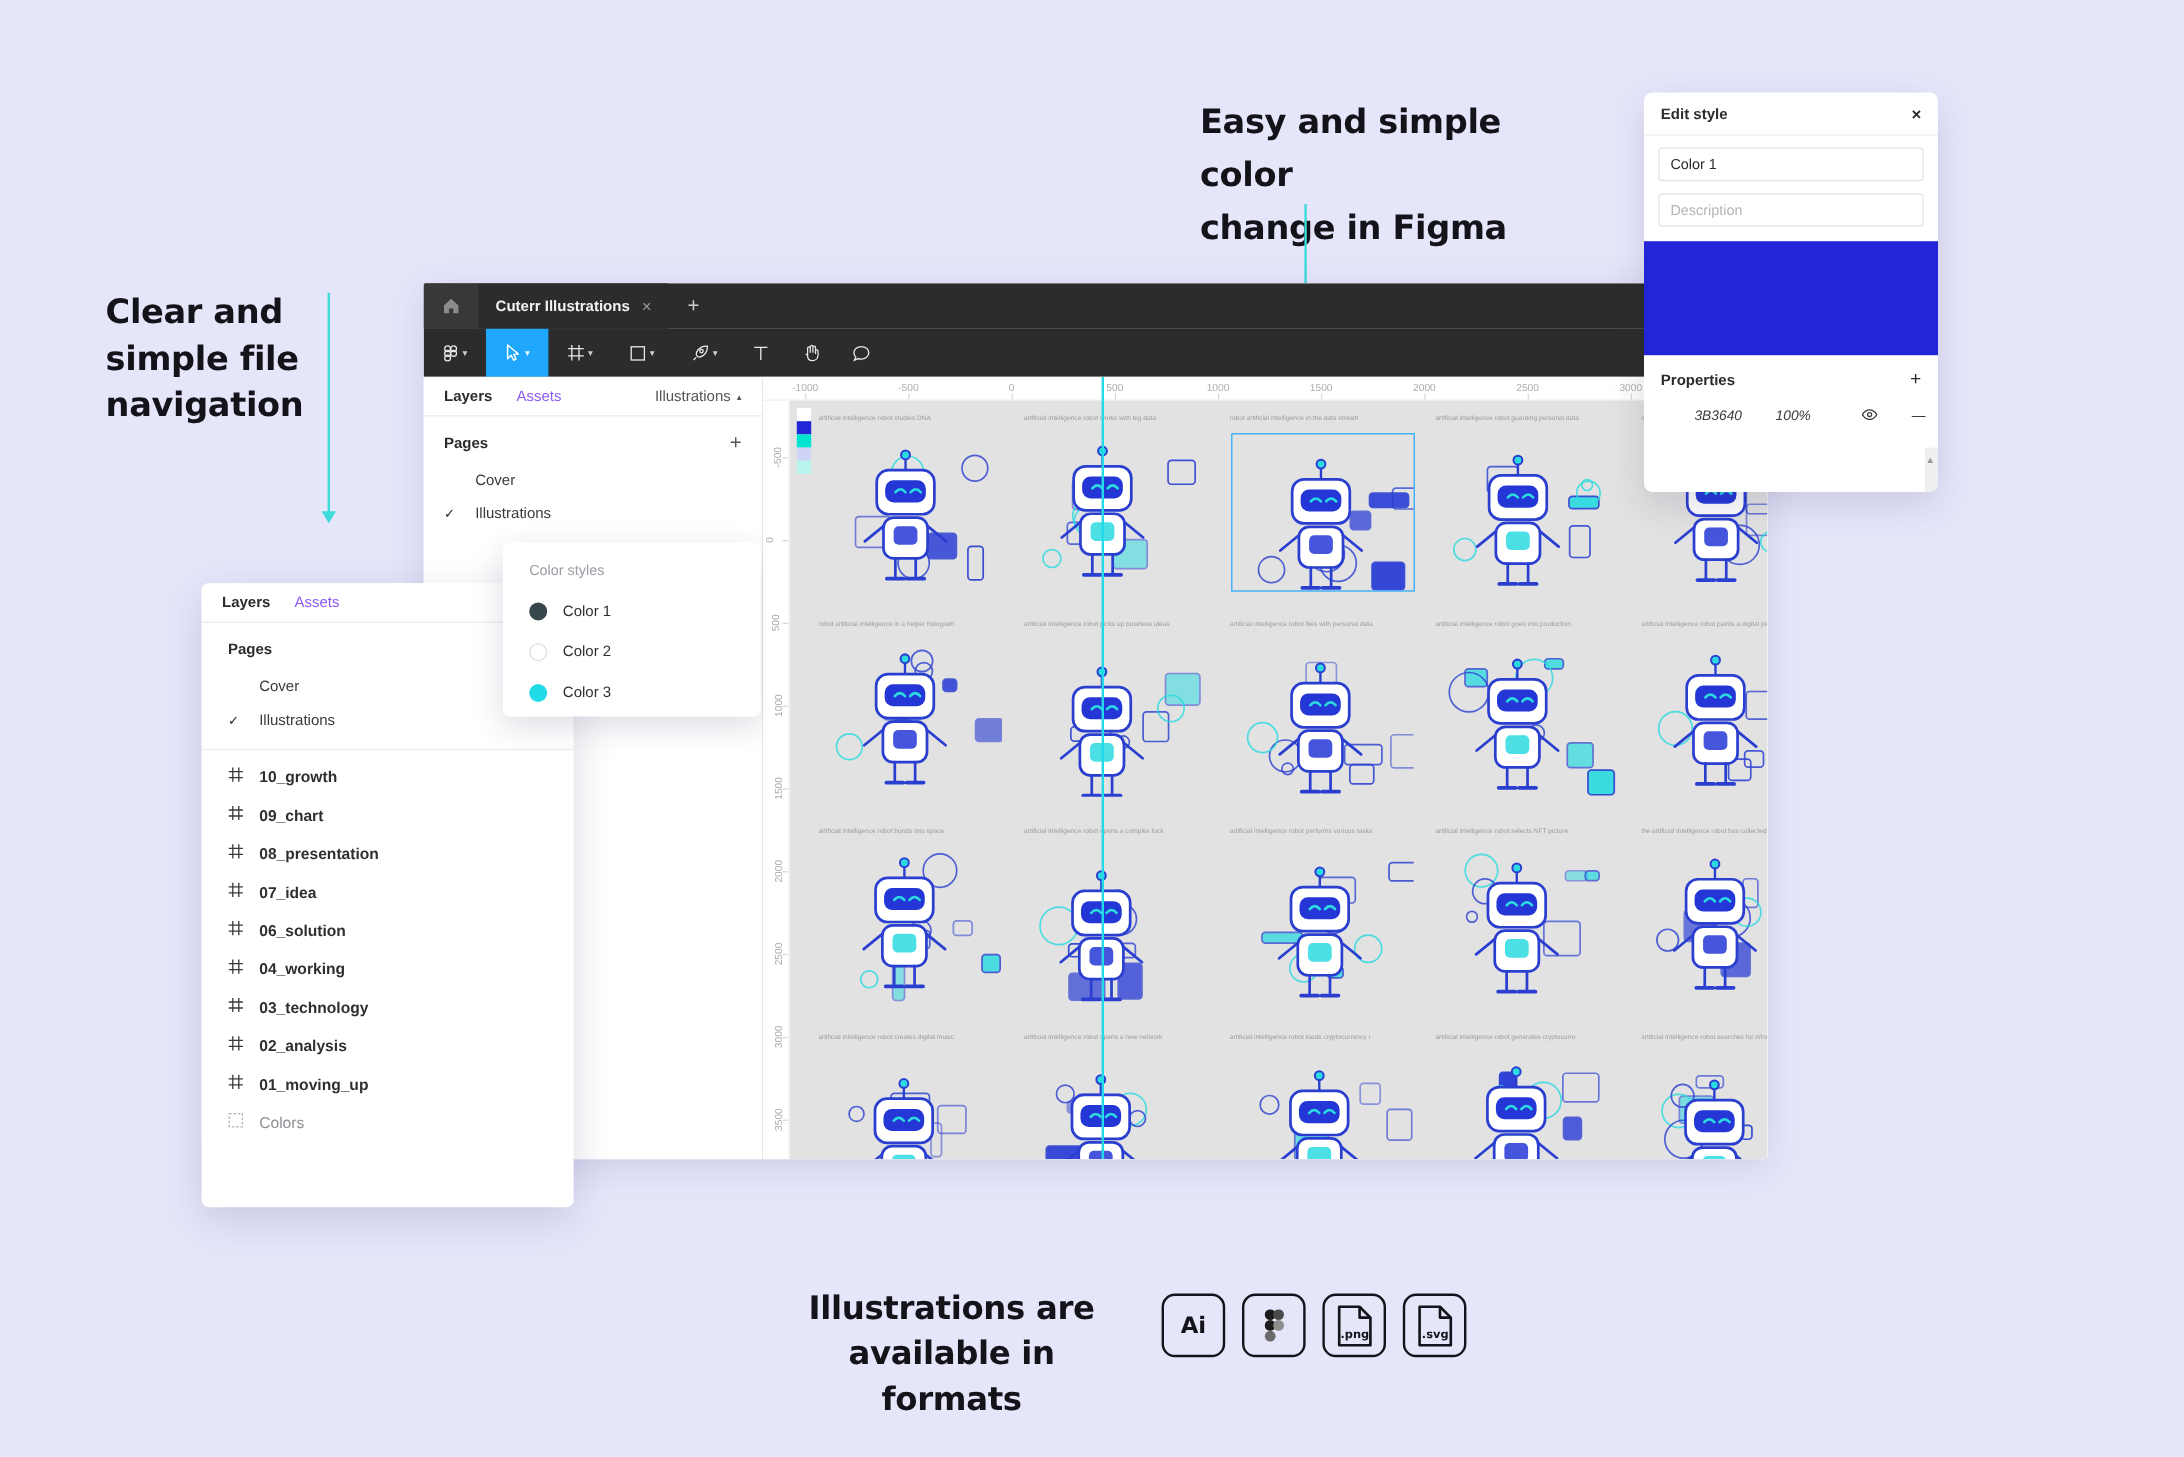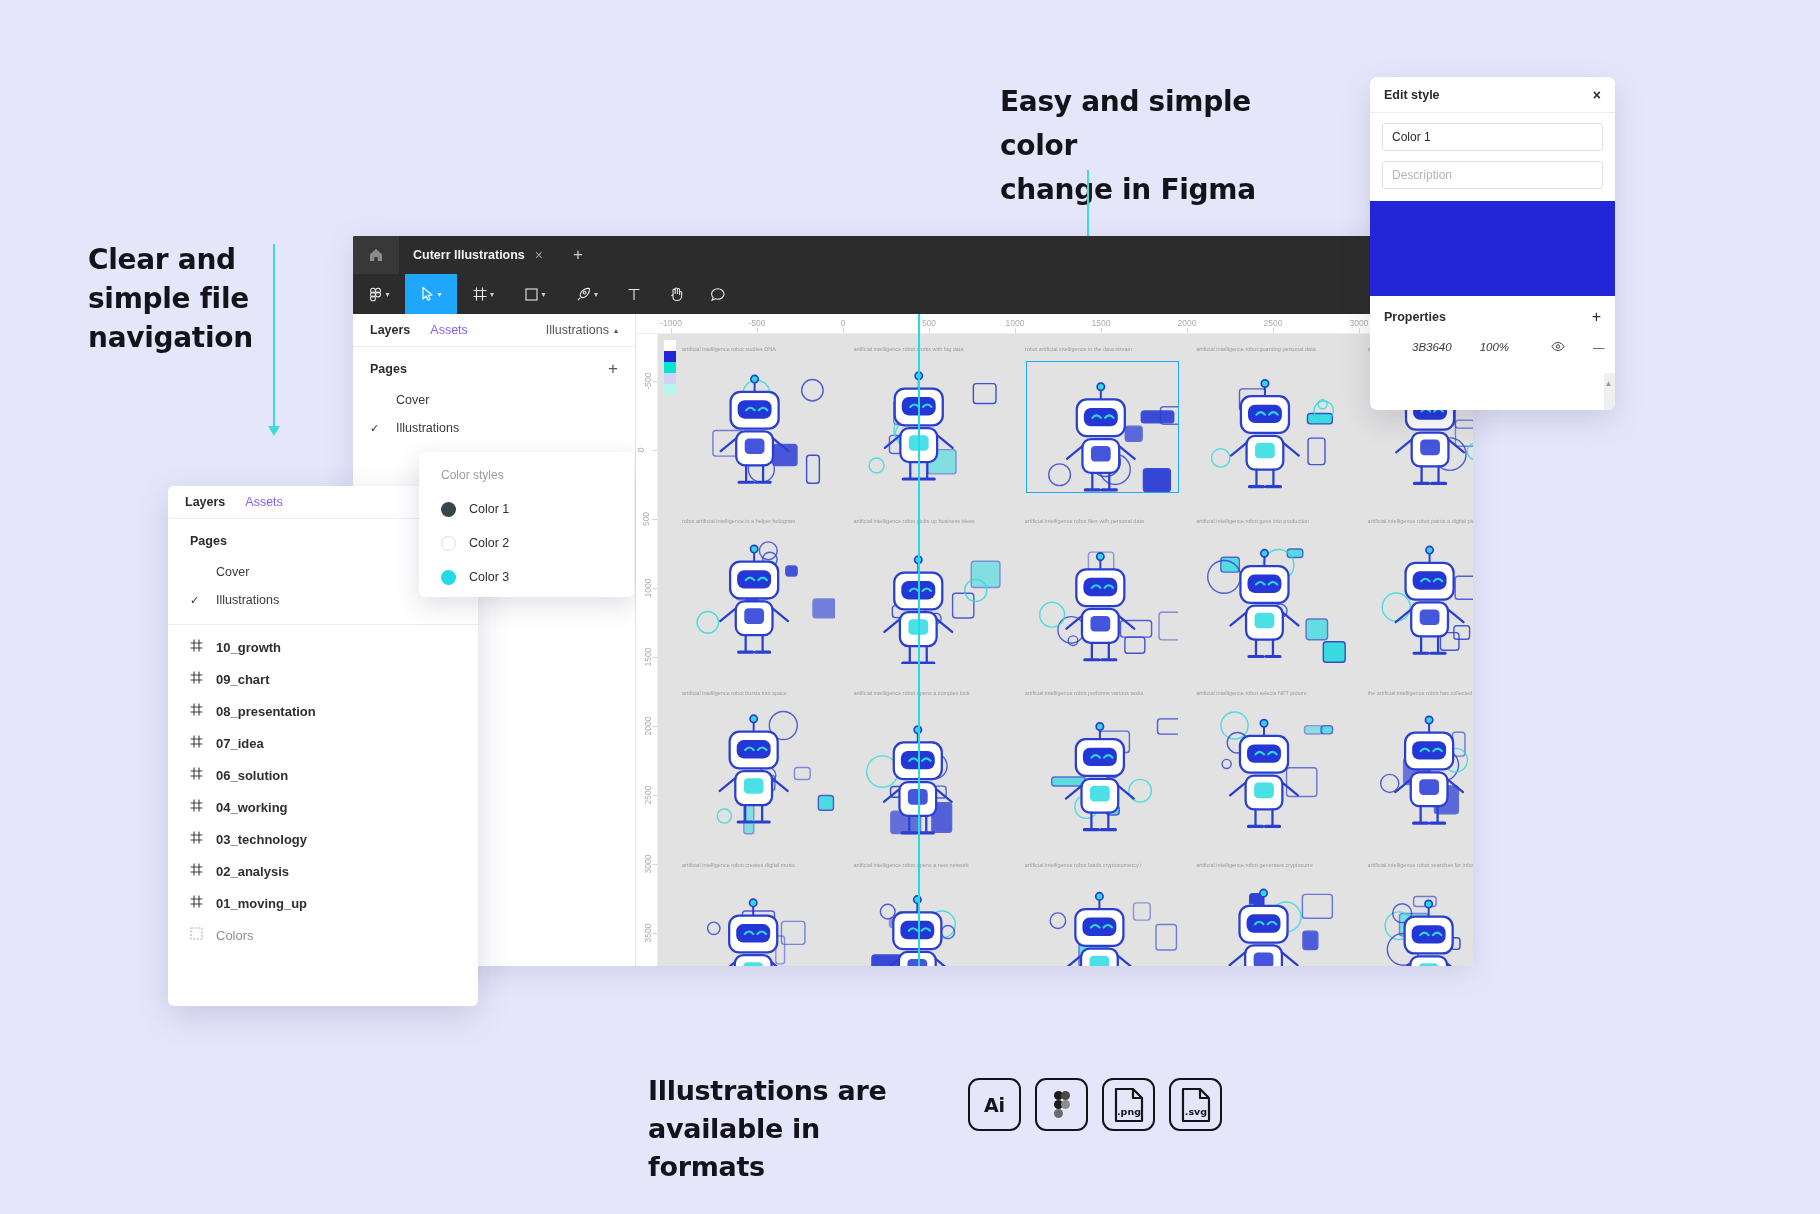--- a/index.html
+++ b/index.html
@@ -14,21 +14,21 @@
   
   .anno-head {
     position: absolute;
     font-family: "DejaVu Sans", sans-serif;
     font-weight: 700;
     color: #15131a;
     letter-spacing: -0.3px;
   }
   #anno-left  { left: 88px; top: 240px; font-size: 28px; line-height: 39px; width: 230px; }
   #anno-top   { left: 1000px; top: 80px; font-size: 28px; line-height: 44px; width: 320px; }
-  #anno-bottom{ left: 648px; top: 1072px; font-size: 27px; line-height: 38px; width: 290px; text-align: left; }
+  #anno-bottom{ left: 648px; top: 1072px; font-size: 27px; line-height: 38px; width: 290px; text-align: center; }
 
   .arrow { position: absolute; }
   .arrow .shaft { position: absolute; left: 0; top: 0; width: 2px; background: #3ddbd9; }
   .arrow .head {
     position: absolute; left: -5px; width: 0; height: 0;
     border-left: 6px solid transparent; border-right: 6px solid transparent;
     border-top: 10px solid #3ddbd9;
   }
   #arrow-left   { left: 273px; top: 244px; }
   #arrow-left .shaft { height: 184px; }

